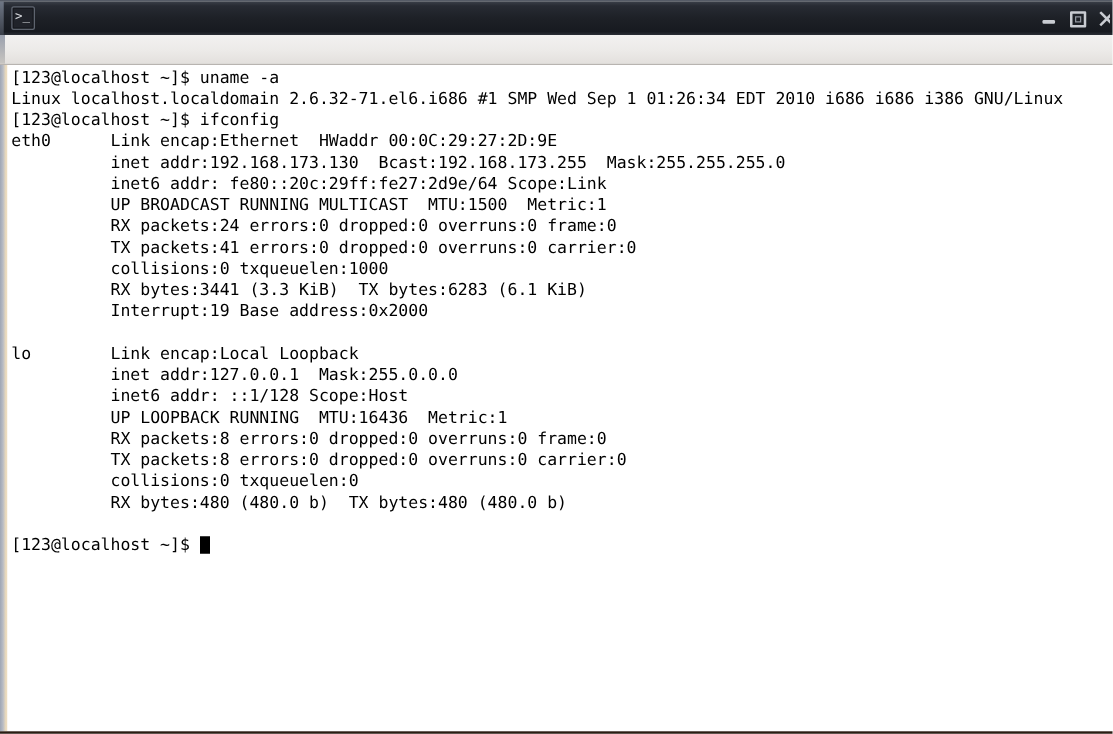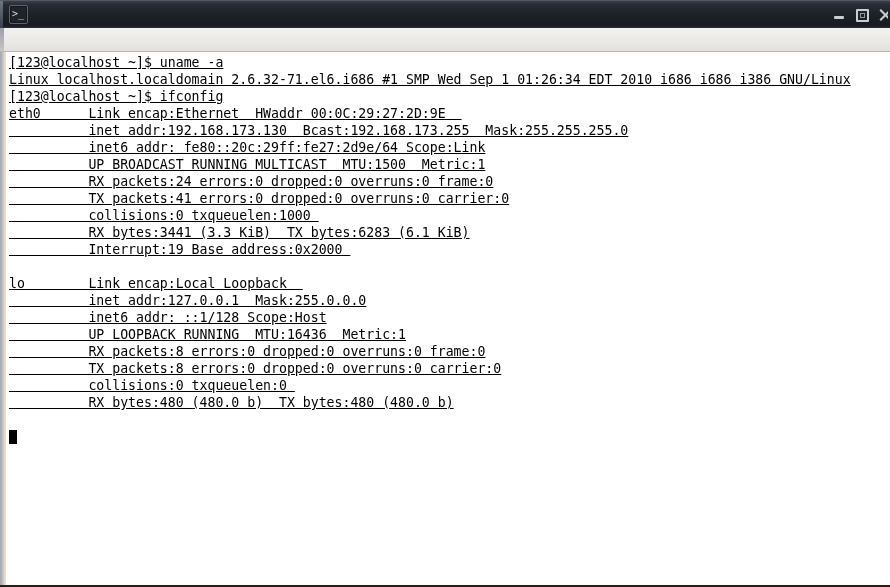--- a/index.html
+++ b/index.html
@@ -177,21 +177,20 @@
   .left-edge {
     flex: 0 0 6px;
     background: linear-gradient(to right, #9fa6b4 0%, #b9bcc4 40%, #e8d9bd 75%, #f0dfc2 100%);
   }
   .term {
     flex: 1 1 auto;
     background: #ffffff;
     padding: 2px 0 0 3px;
     box-sizing: border-box;
     overflow: hidden;
-    text-decoration: underline;
   }
   .term pre {
     margin: 0;
     font-family: "DejaVu Sans Mono", monospace;
     font-size: 13.2px;
     line-height: 17px;
     color: #000000;
     white-space: pre;
     letter-spacing: 0px;
   }
@@ -246,17 +245,17 @@
 
 lo        Link encap:Local Loopback  
           inet addr:127.0.0.1  Mask:255.0.0.0
           inet6 addr: ::1/128 Scope:Host
           UP LOOPBACK RUNNING  MTU:16436  Metric:1
           RX packets:8 errors:0 dropped:0 overruns:0 frame:0
           TX packets:8 errors:0 dropped:0 overruns:0 carrier:0
           collisions:0 txqueuelen:0 
           RX bytes:480 (480.0 b)  TX bytes:480 (480.0 b)
 
-<span class="cursor"></span></pre>
+<span>[123@localhost ~]$ </span><span class="cursor"></span></pre>
     </div>
   </div>
 
 </div>
 
 </body></html>

